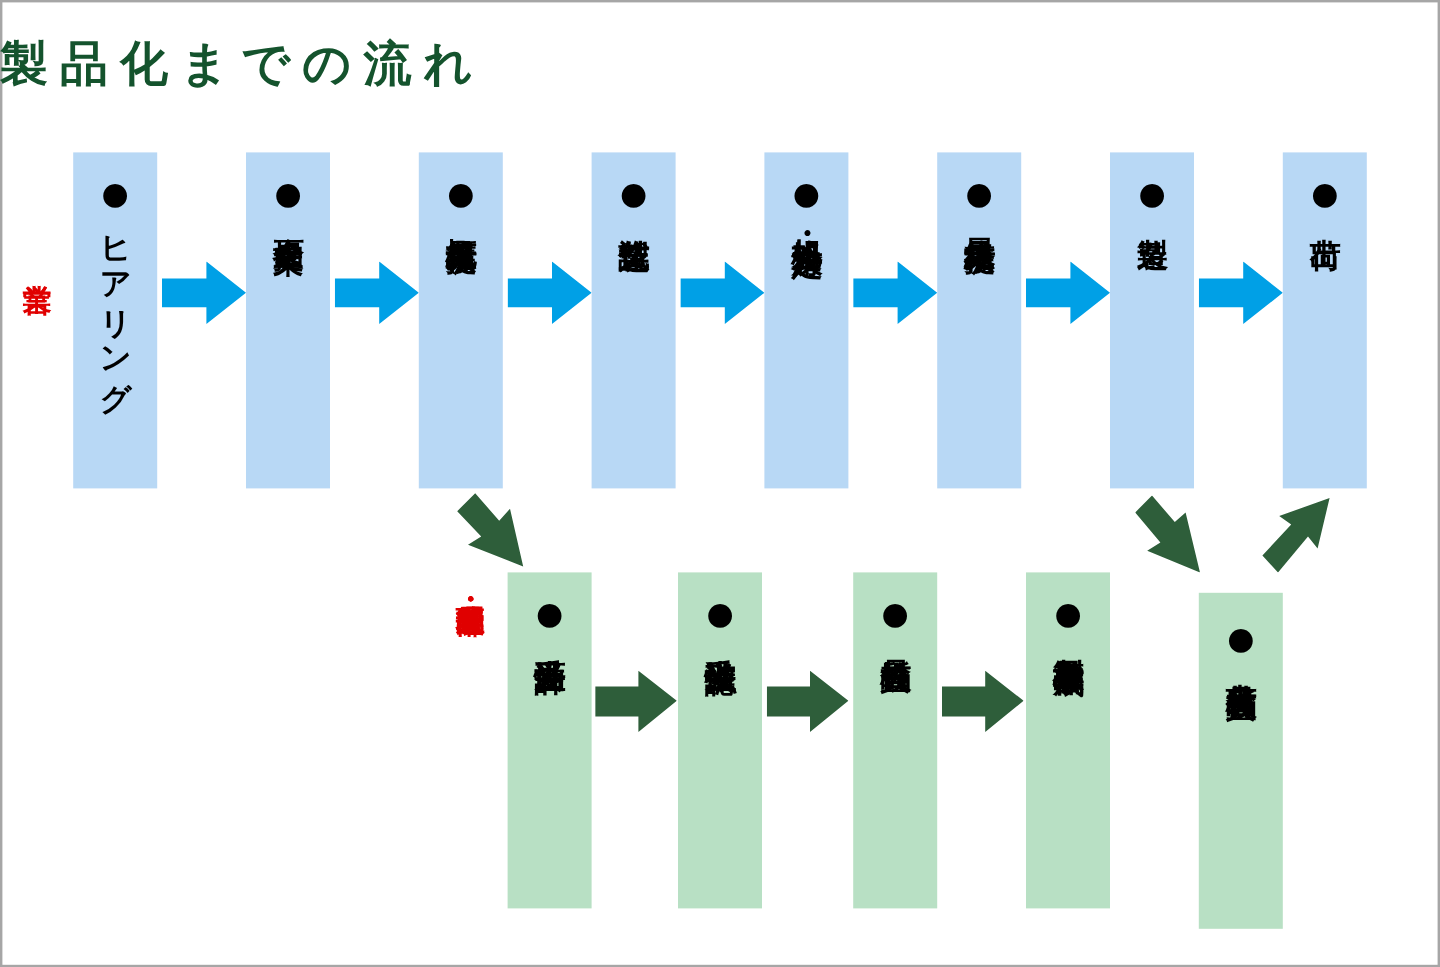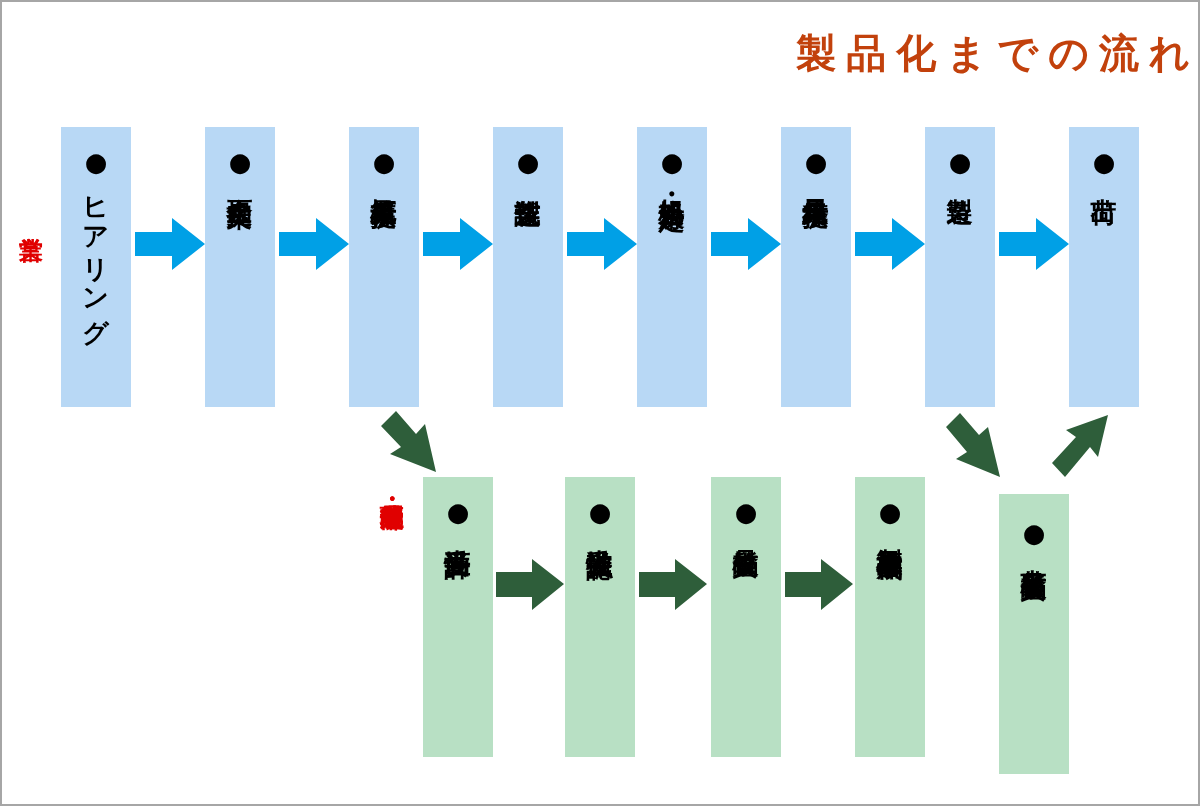--- a/index.html
+++ b/index.html
@@ -7,22 +7,22 @@
     width: 1200px; height: 806px; position: relative; overflow: hidden;
     background: #ffffff;
     font-family: "DejaVu Sans", "Liberation Sans", sans-serif;
   }
   .frame {
     position: absolute; left: 0; top: 0; width: 1196px; height: 802px;
     border: 2px solid #a6a6a6; background: #fff;
   }
   .title {
     position: absolute; left: 0; width: 1200px; top: 26px;
-    text-align: right; font-size: 40px; font-weight: bold; letter-spacing: 10px;
-    color: #c2410c;
+    text-align: left; font-size: 40px; font-weight: bold; letter-spacing: 10px;
+    color: #14532d;
   }
   .dept {
     position: absolute; color: #e00000; font-weight: bold; font-size: 24px;
     writing-mode: vertical-rl; text-orientation: upright; line-height: 1;
   }
   .box {
     position: absolute; width: 70px; height: 280px;
     display: flex; justify-content: center;
   }
   .box.sales { background: #b8d8f5; top: 127px; }

